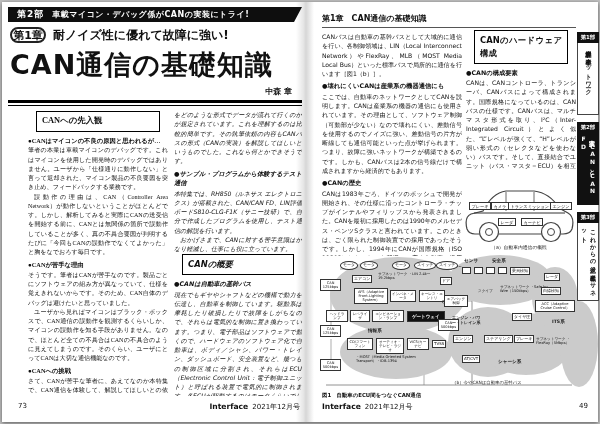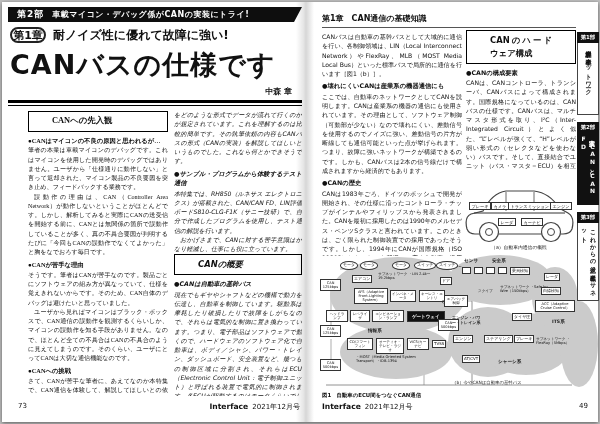--- a/index.html
+++ b/index.html
@@ -24,21 +24,21 @@
   .header-rule { position:absolute; left:6px; top:98px; width:294px; }
   .header-rule .thick { height:2.5px; background:#000; }
   .header-rule .thin  { height:1px; background:#000; margin-top:2px; }
 
   
   .col { position:absolute; font-size:6.1px; line-height:1.52; text-align:justify; overflow:hidden; }
   #col1 { left:26px;  top:108px; width:140px; height:286px;font-family:Liberation Serif, serif; }
   #col2 { left:172px; top:108px; width:128px; height:286px;font-style:italic; }
   #col3 { left:320px; top:30px;  width:140px; height:224px; }
   #col4 { left:464px; top:27px;  width:110px; height:143px; }
-  .box-heading { border:1.5px solid #000; font-size:8.4px; font-weight:bold; padding:3px 23px; margin:1px 0 4px; background:#fff; }
+  .box-heading { border:1.5px solid #000; font-size:8.4px; font-weight:bold; padding:3px 5px; margin:1px 8px 4px; background:#fff; }
   .sec-heading { font-weight:bold; font-size:6.3px; margin:3px 0 1px; }
   .col p { text-indent:1em; }
   .col p.noindent { text-indent:0; }
 
   
   .rp-header { position:absolute; left:320px; top:11px; width:254px; text-align:left; font-size:8px; font-weight:bold;
     border-bottom:1px solid #555; padding-bottom:3px; }
 
   
   #fig-a { position:absolute; left:458px; top:171px; width:118px; height:80px; }
@@ -85,21 +85,21 @@
   <div class="part-banner">
     <span class="plabel">第2部</span>
     <span class="ptitle">車載マイコン・デバッグ係がCANの実装にトライ!</span>
   </div>
   <div class="chapter-row">
     <div class="chapter-badge">第1章</div>
     <div class="chapter-sub">
       <div>耐ノイズ性に優れて故障に強い!</div>
     </div>
   </div>
-  <h1 class="article-title">CANバスの仕様です</h1>
+  <h1 class="article-title">CAN通信の基礎知識</h1>
   <div class="author">中森 章</div>
   <div class="header-rule">
     <div class="thick"></div>
     <div class="thin"></div>
   </div>
 
   <div class="col" id="col1">
     <div class="box-heading">CANへの先入観</div>
     <div class="sec-heading">●CANはマイコンの不良の原因と思われるが…</div>
     <p class="noindent">筆者の本業は車載マイコンのデバッグです。これはマイコンを使用した開発時のデバッグではありません。ユーザから「仕様通りに動作しない」と言って返却された、マイコン製品の不良要因を突き止め、フィードバックする業務です。</p>

